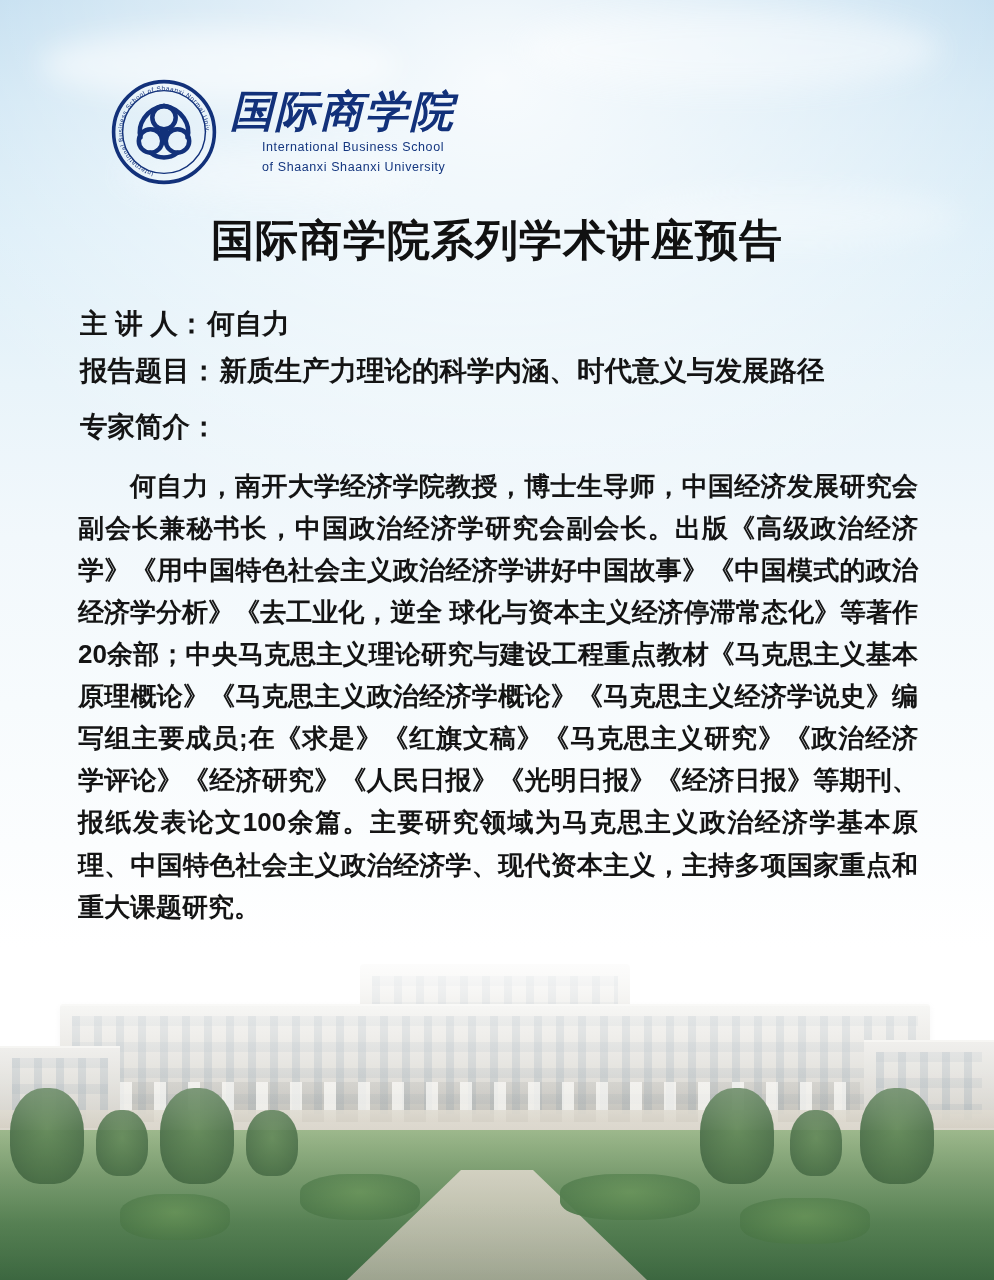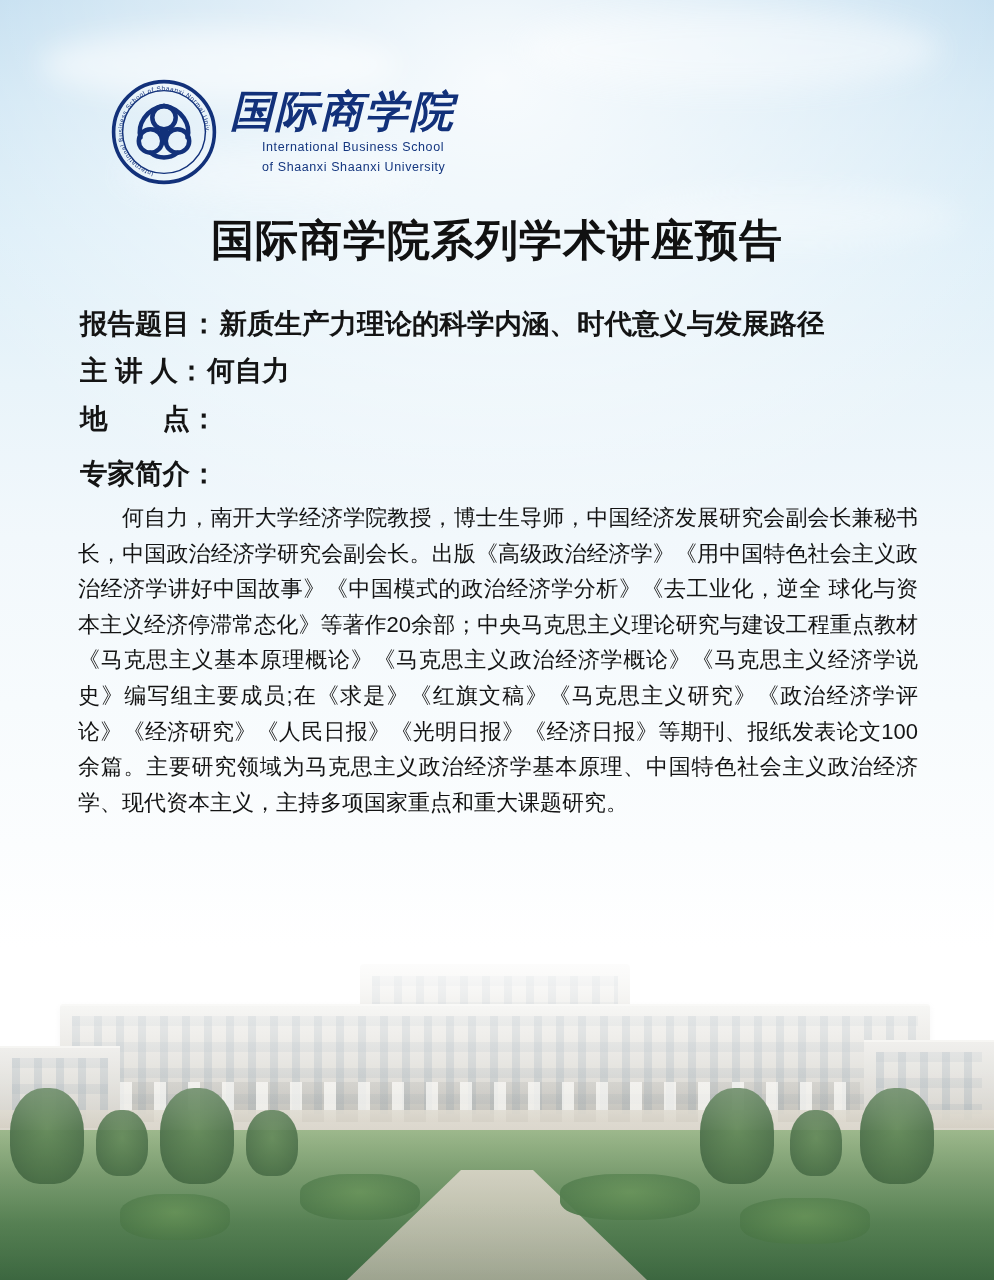--- a/index.html
+++ b/index.html
@@ -231,25 +231,25 @@
 
   .section-label {
     margin-top: 14px;
     padding-left: 8px;
     font-size: 27.5px;
     font-weight: bold;
     color: #141414;
   }
 
   .bio {
-    margin-top: 8px;
+    margin-top: 20px;
     padding-left: 6px;
     padding-right: 4px;
-    font-size: 22px;
-    font-weight: normal;
+    font-size: 26px;
+    font-weight: bold;
     color: #141414;
     line-height: 1.62;
     text-align: justify;
     text-indent: 2em;
   }
 </style>
 </head>
 <body>
 
 <div class="poster">
@@ -318,29 +318,28 @@
         <div class="logo-cn-big">国际商学院</div>
         <div class="logo-en">International  Business  School</div>
         <div class="logo-en">of  Shaanxi  Shaanxi  University</div>
       </div>
     </div>
 
     <div class="poster-title">国际商学院系列学术讲座预告</div>
 
     <div class="info-block">
       <div class="info-line">
+        <span class="info-label">主 讲 人：</span>
+        <span class="info-value">何自力</span>
+      </div>
+      <div class="info-line">
         <span class="info-label">报告题目：</span>
         <span class="info-value">新质生产力理论的科学内涵、时代意义与发展路径</span>
       </div>
       <div class="info-line">
-        <span class="info-label">主 讲 人：</span>
-        <span class="info-value">何自力</span>
-      </div>
-      <div class="info-line">
-        <span class="info-label spaced">地　　点：</span>
       </div>
     </div>
 
     <div class="section-label">专家简介：</div>
 
     <div class="bio">何自力，南开大学经济学院教授，博士生导师，中国经济发展研究会副会长兼秘书长，中国政治经济学研究会副会长。出版《高级政治经济学》《用中国特色社会主义政治经济学讲好中国故事》《中国模式的政治经济学分析》《去工业化，逆全 球化与资本主义经济停滞常态化》等著作20余部；中央马克思主义理论研究与建设工程重点教材《马克思主义基本原理概论》《马克思主义政治经济学概论》《马克思主义经济学说史》编写组主要成员;在《求是》《红旗文稿》《马克思主义研究》《政治经济学评论》《经济研究》《人民日报》《光明日报》《经济日报》等期刊、报纸发表论文100余篇。主要研究领域为马克思主义政治经济学基本原理、中国特色社会主义政治经济学、现代资本主义，主持多项国家重点和重大课题研究。</div>
 
   </div>
 </div>
 

